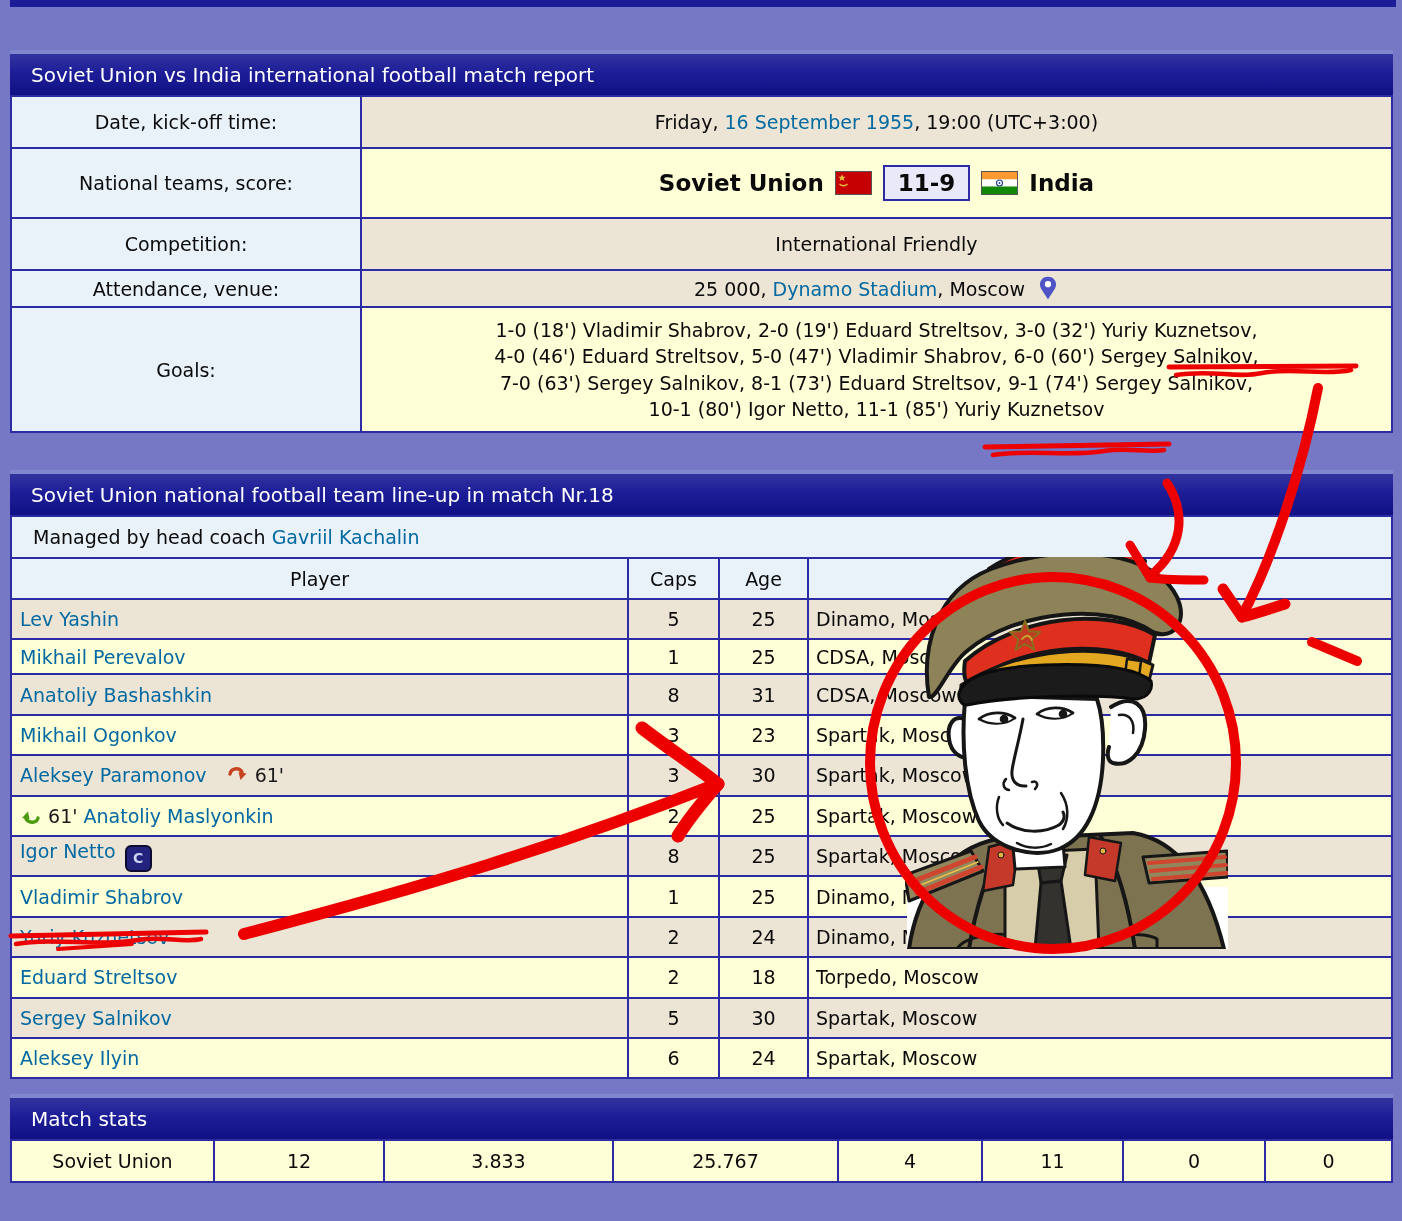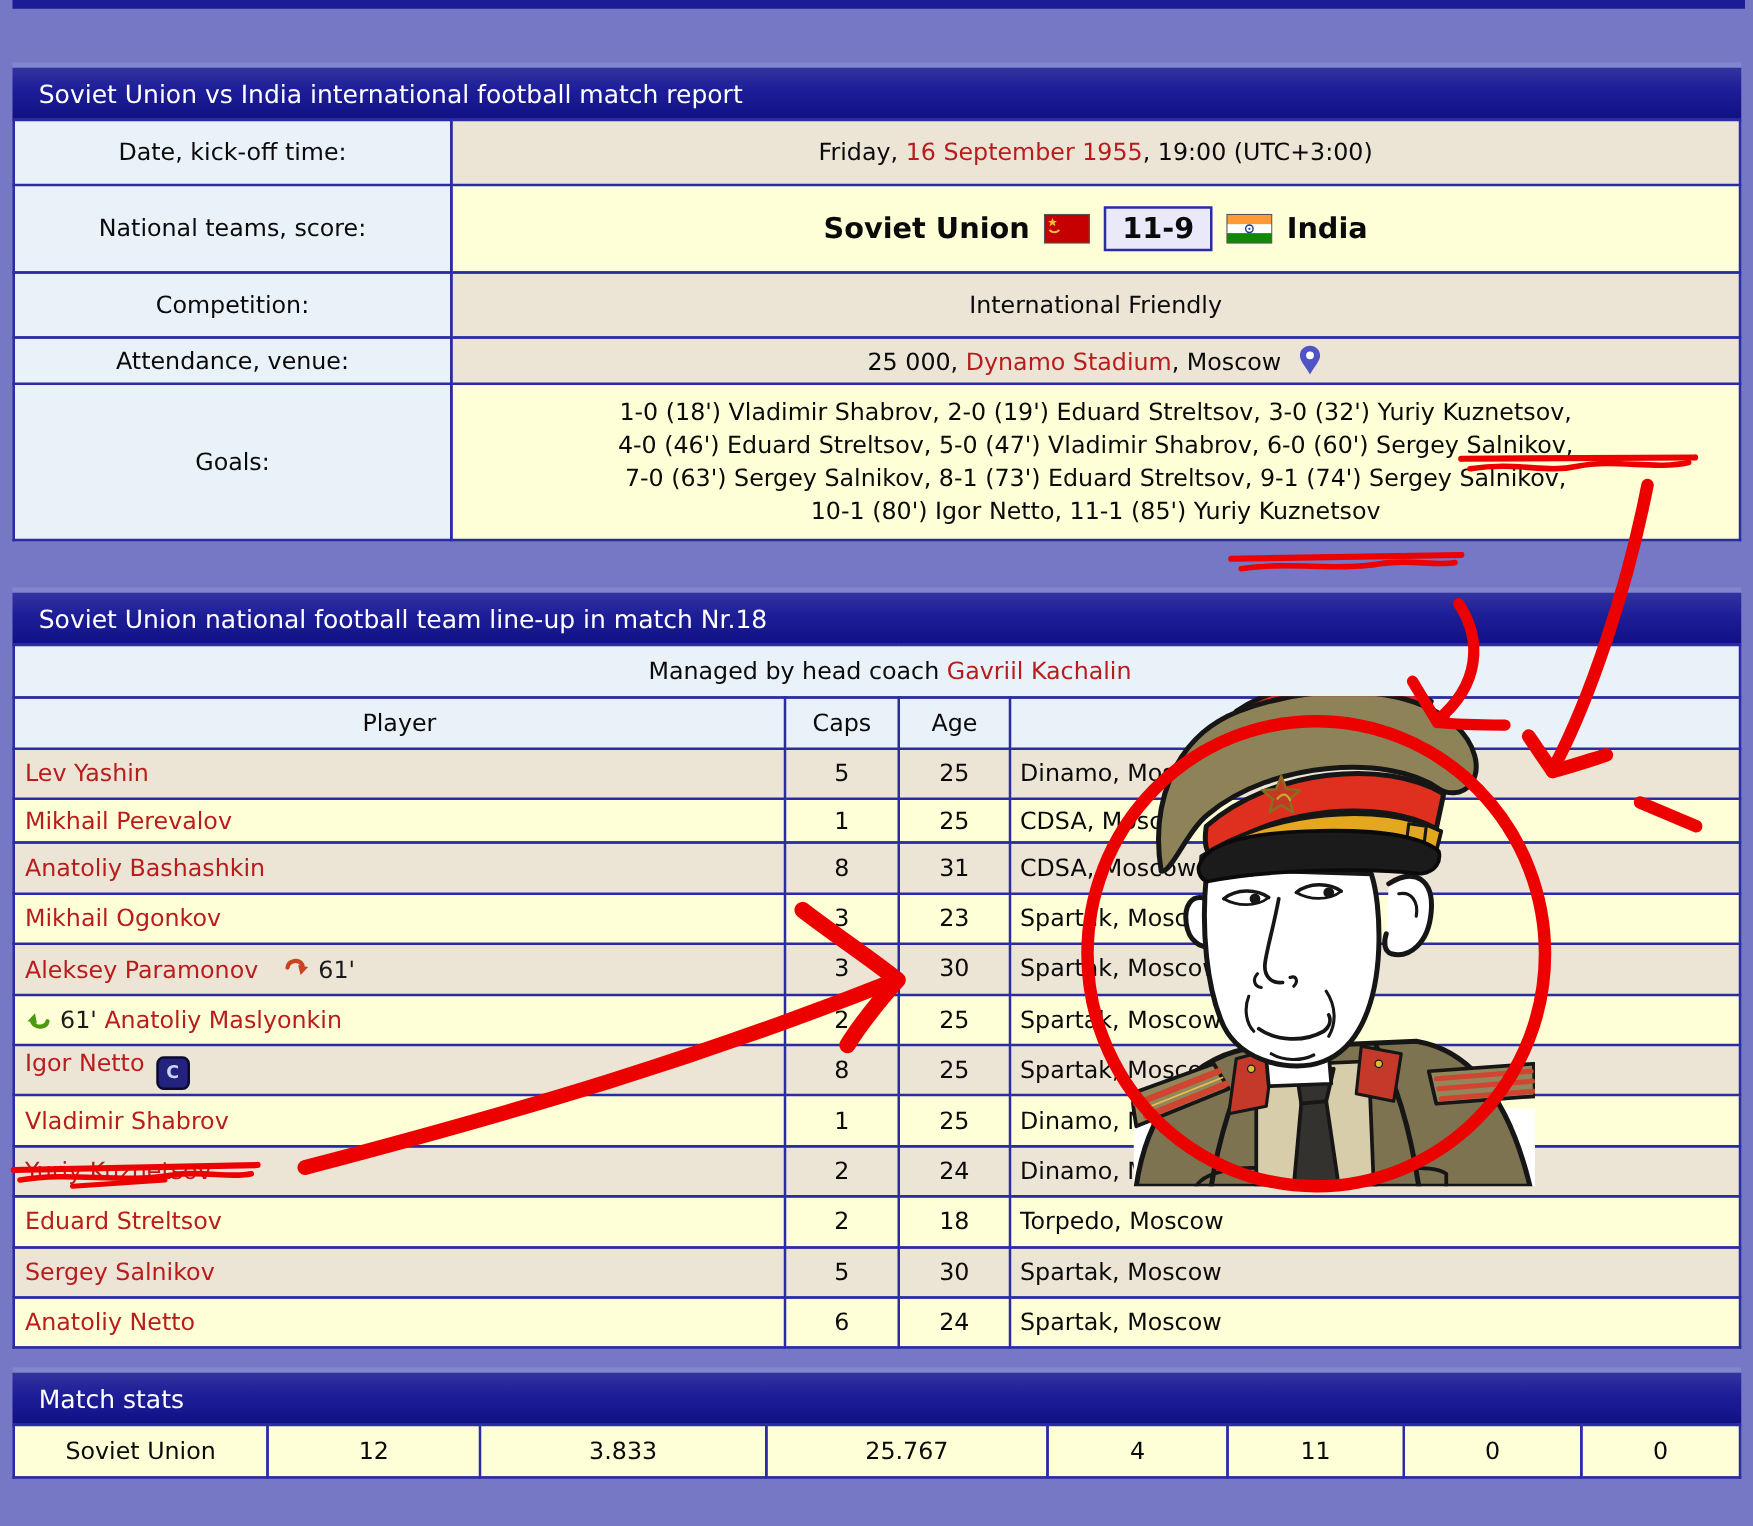--- a/index.html
+++ b/index.html
@@ -11,27 +11,27 @@
   .bar{height:45px;box-sizing:border-box;display:flex;align-items:center;padding-left:21px;
        color:#ffffff;font-size:20px;
        border-top:4px solid #8087ce;
        background:linear-gradient(180deg,#33339f 0%,#1d1d98 45%,#111184 100%);}
   table{border-collapse:collapse;width:100%;table-layout:fixed;}
   td{border:2px solid #2b2ba4;font-size:19px;padding:0;overflow:hidden;vertical-align:middle;}
   .lbl{background:#e9f1f9;text-align:center;}
   .beige{background:#ece4d5;}
   .yellow{background:#ffffd7;}
   .val{text-align:center;}
-  .lnk{color:#b91c1c;cursor:pointer;text-decoration:none;}
+  .lnk{color:#0369a1;cursor:pointer;text-decoration:none;}
   .score-cell{font-size:23px;font-weight:600;}
   .score-line{display:inline-flex;align-items:center;gap:11px;}
   .flag{display:inline-flex;line-height:0;}
   .score-box{display:inline-block;border:2px solid #2b2ba4;background:#e9e9f9;padding:3px 13px;}
   .goals-cell div{line-height:26.5px;}
-  .coach-row td{text-align:center;padding-left:21px;background:#e9f1f9;}
+  .coach-row td{text-align:left;padding-left:21px;background:#e9f1f9;}
   .colhead{background:#e9f1f9;text-align:center;}
   .c-name{text-align:left;padding-left:8px;margin-left:16px;}
   .c-club{text-align:left;padding-left:7px;}
   .num{text-align:center;}
   .cap-badge{display:inline-flex;align-items:center;justify-content:center;width:23px;height:23px;
     background:#23237e;border:2px solid #0b0b30;border-radius:6px;color:#c8d6f2;
     font-size:14px;font-weight:700;vertical-align:-5px;margin-left:9px;}
   .minute{color:#1a1a1a;}
   .subicon{vertical-align:-4px;line-height:0;}
   .soldier{position:absolute;left:905px;top:557px;z-index:10;pointer-events:none;}
@@ -209,21 +209,21 @@
         <td class="num yellow">18</td>
         <td class="c-club yellow">Torpedo, Moscow</td>
       </tr>
       <tr style="height:40.4px">
         <td class="c-name beige"><a class="lnk">Sergey Salnikov</a></td>
         <td class="num beige">5</td>
         <td class="num beige">30</td>
         <td class="c-club beige">Spartak, Moscow</td>
       </tr>
       <tr style="height:40.4px">
-        <td class="c-name yellow"><a class="lnk">Anatoliy Netto</a></td>
+        <td class="c-name yellow"><a class="lnk">Aleksey Ilyin</a></td>
         <td class="num yellow">6</td>
         <td class="num yellow">24</td>
         <td class="c-club yellow">Spartak, Moscow</td>
       </tr>
     </tbody>
       </table>
   </div>
 
   <div class="panel p3">
     <div class="bar">

